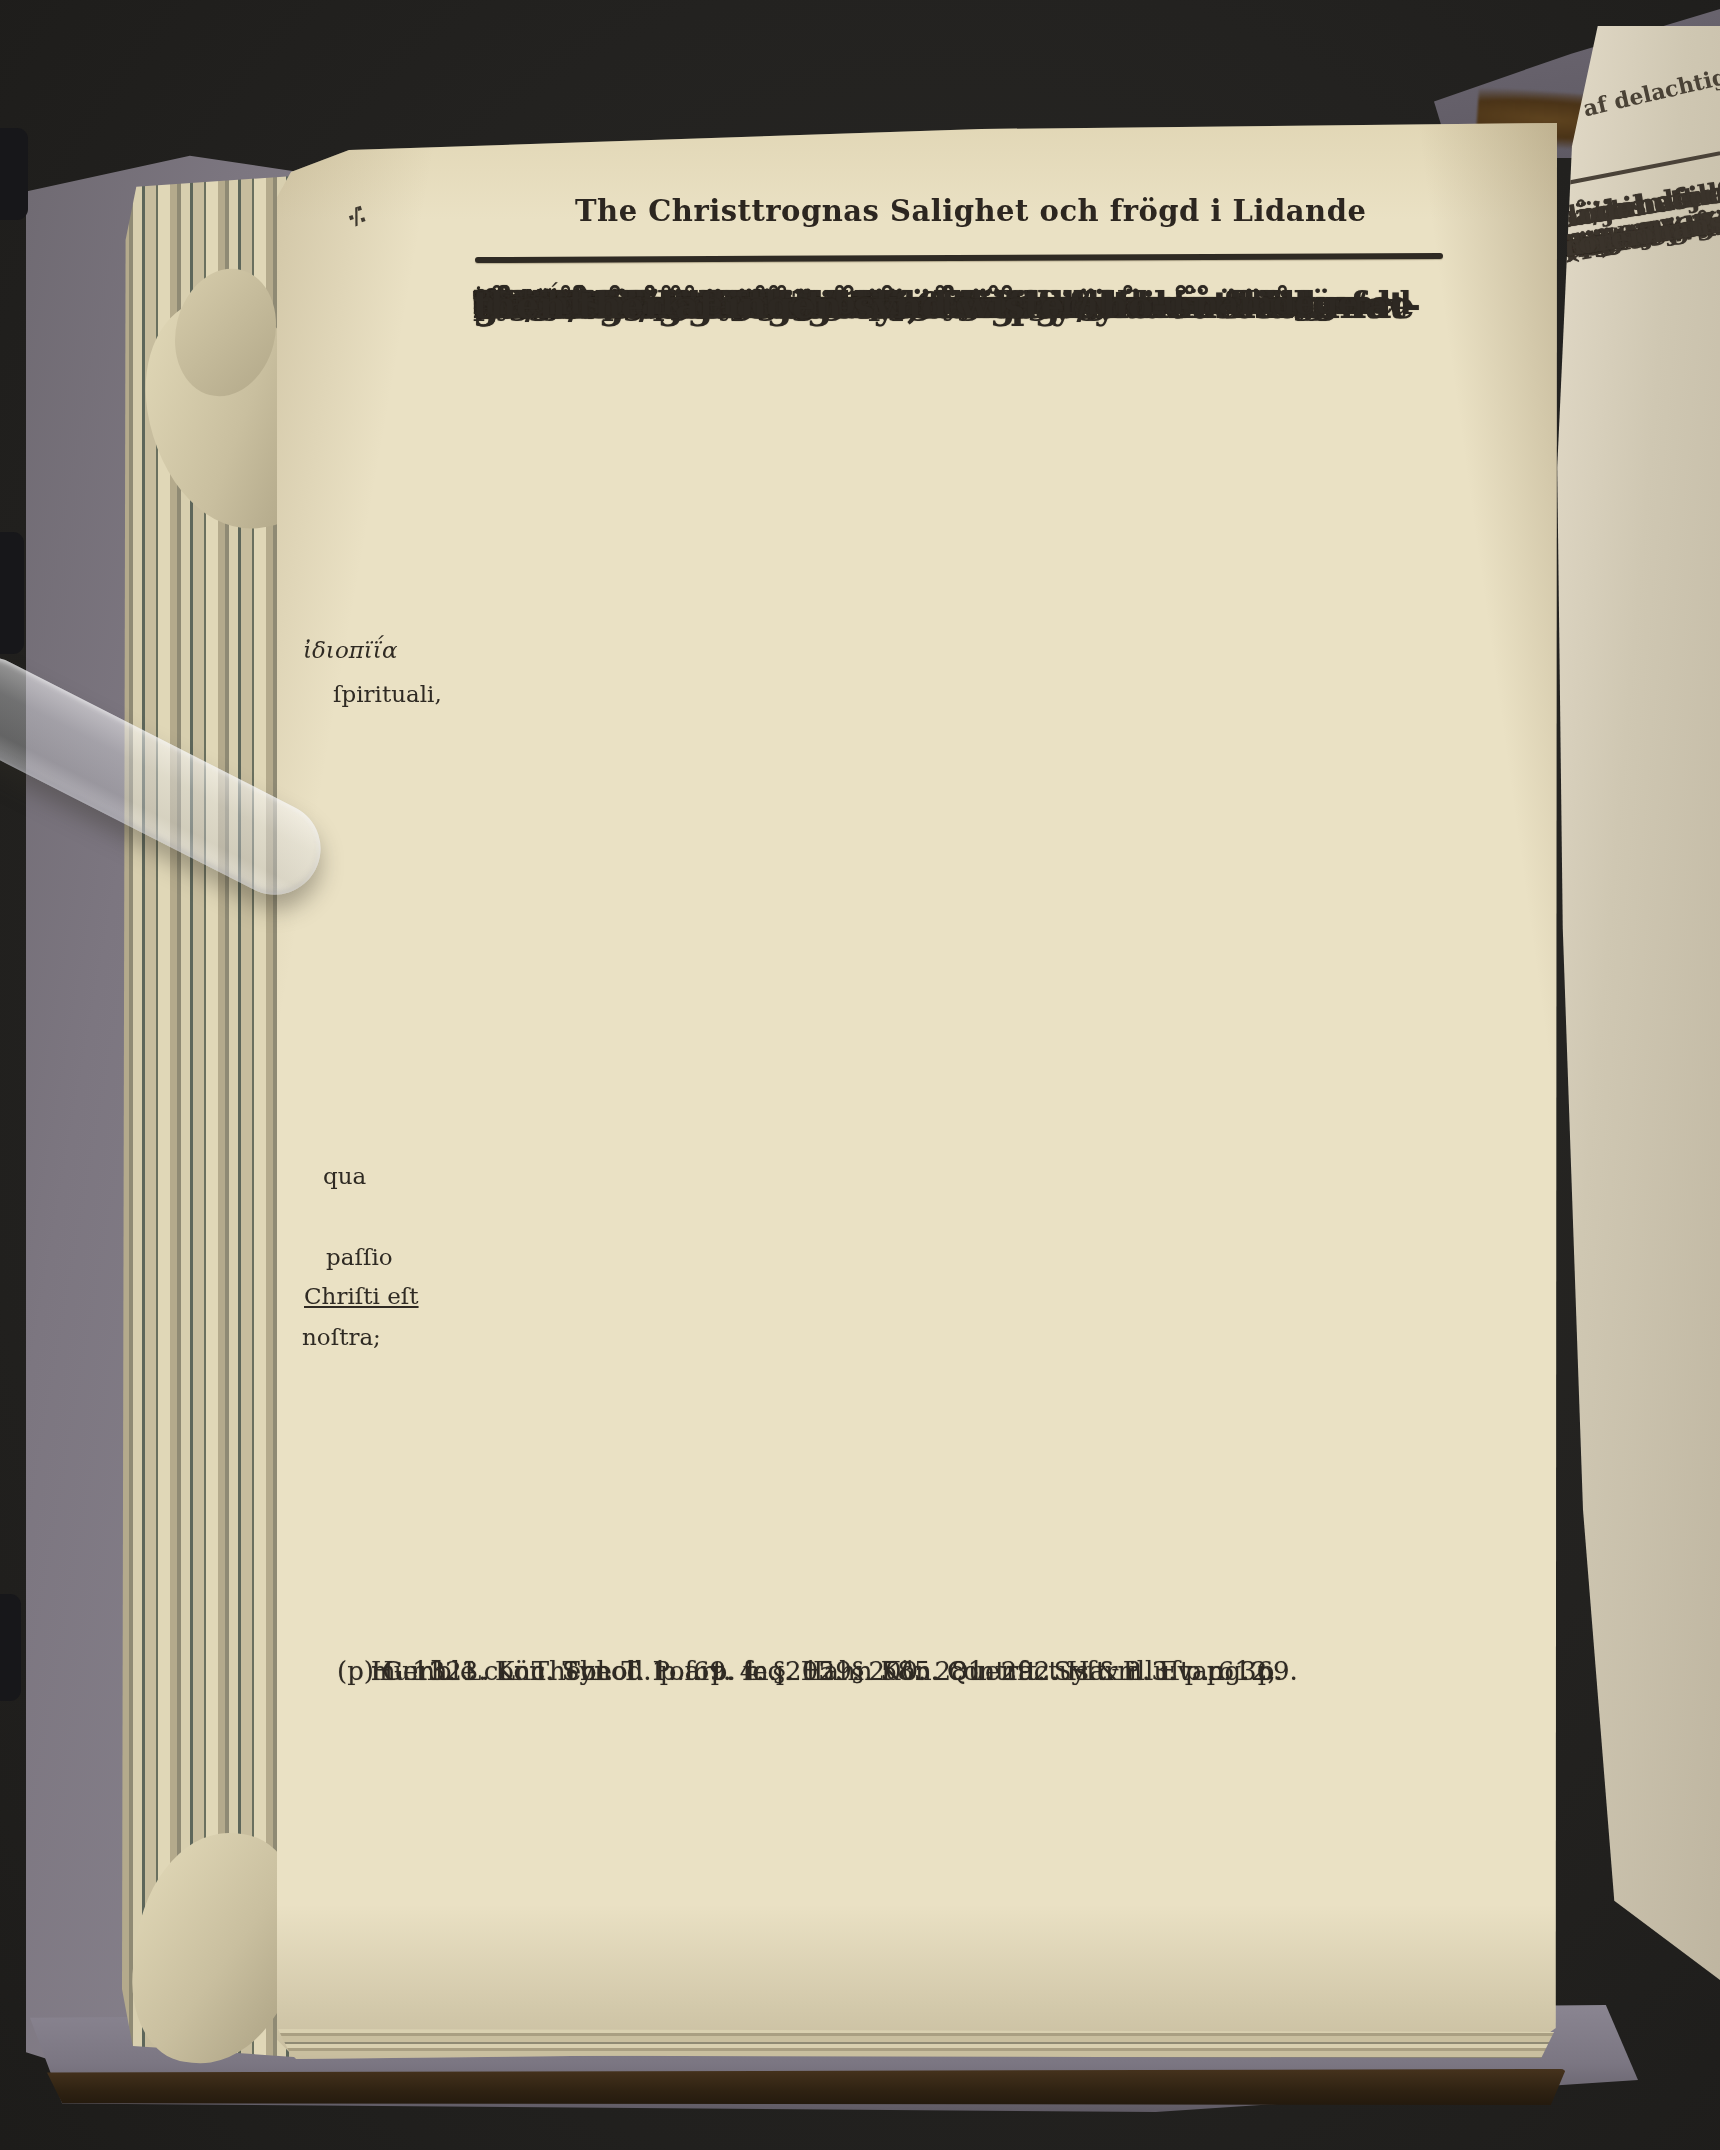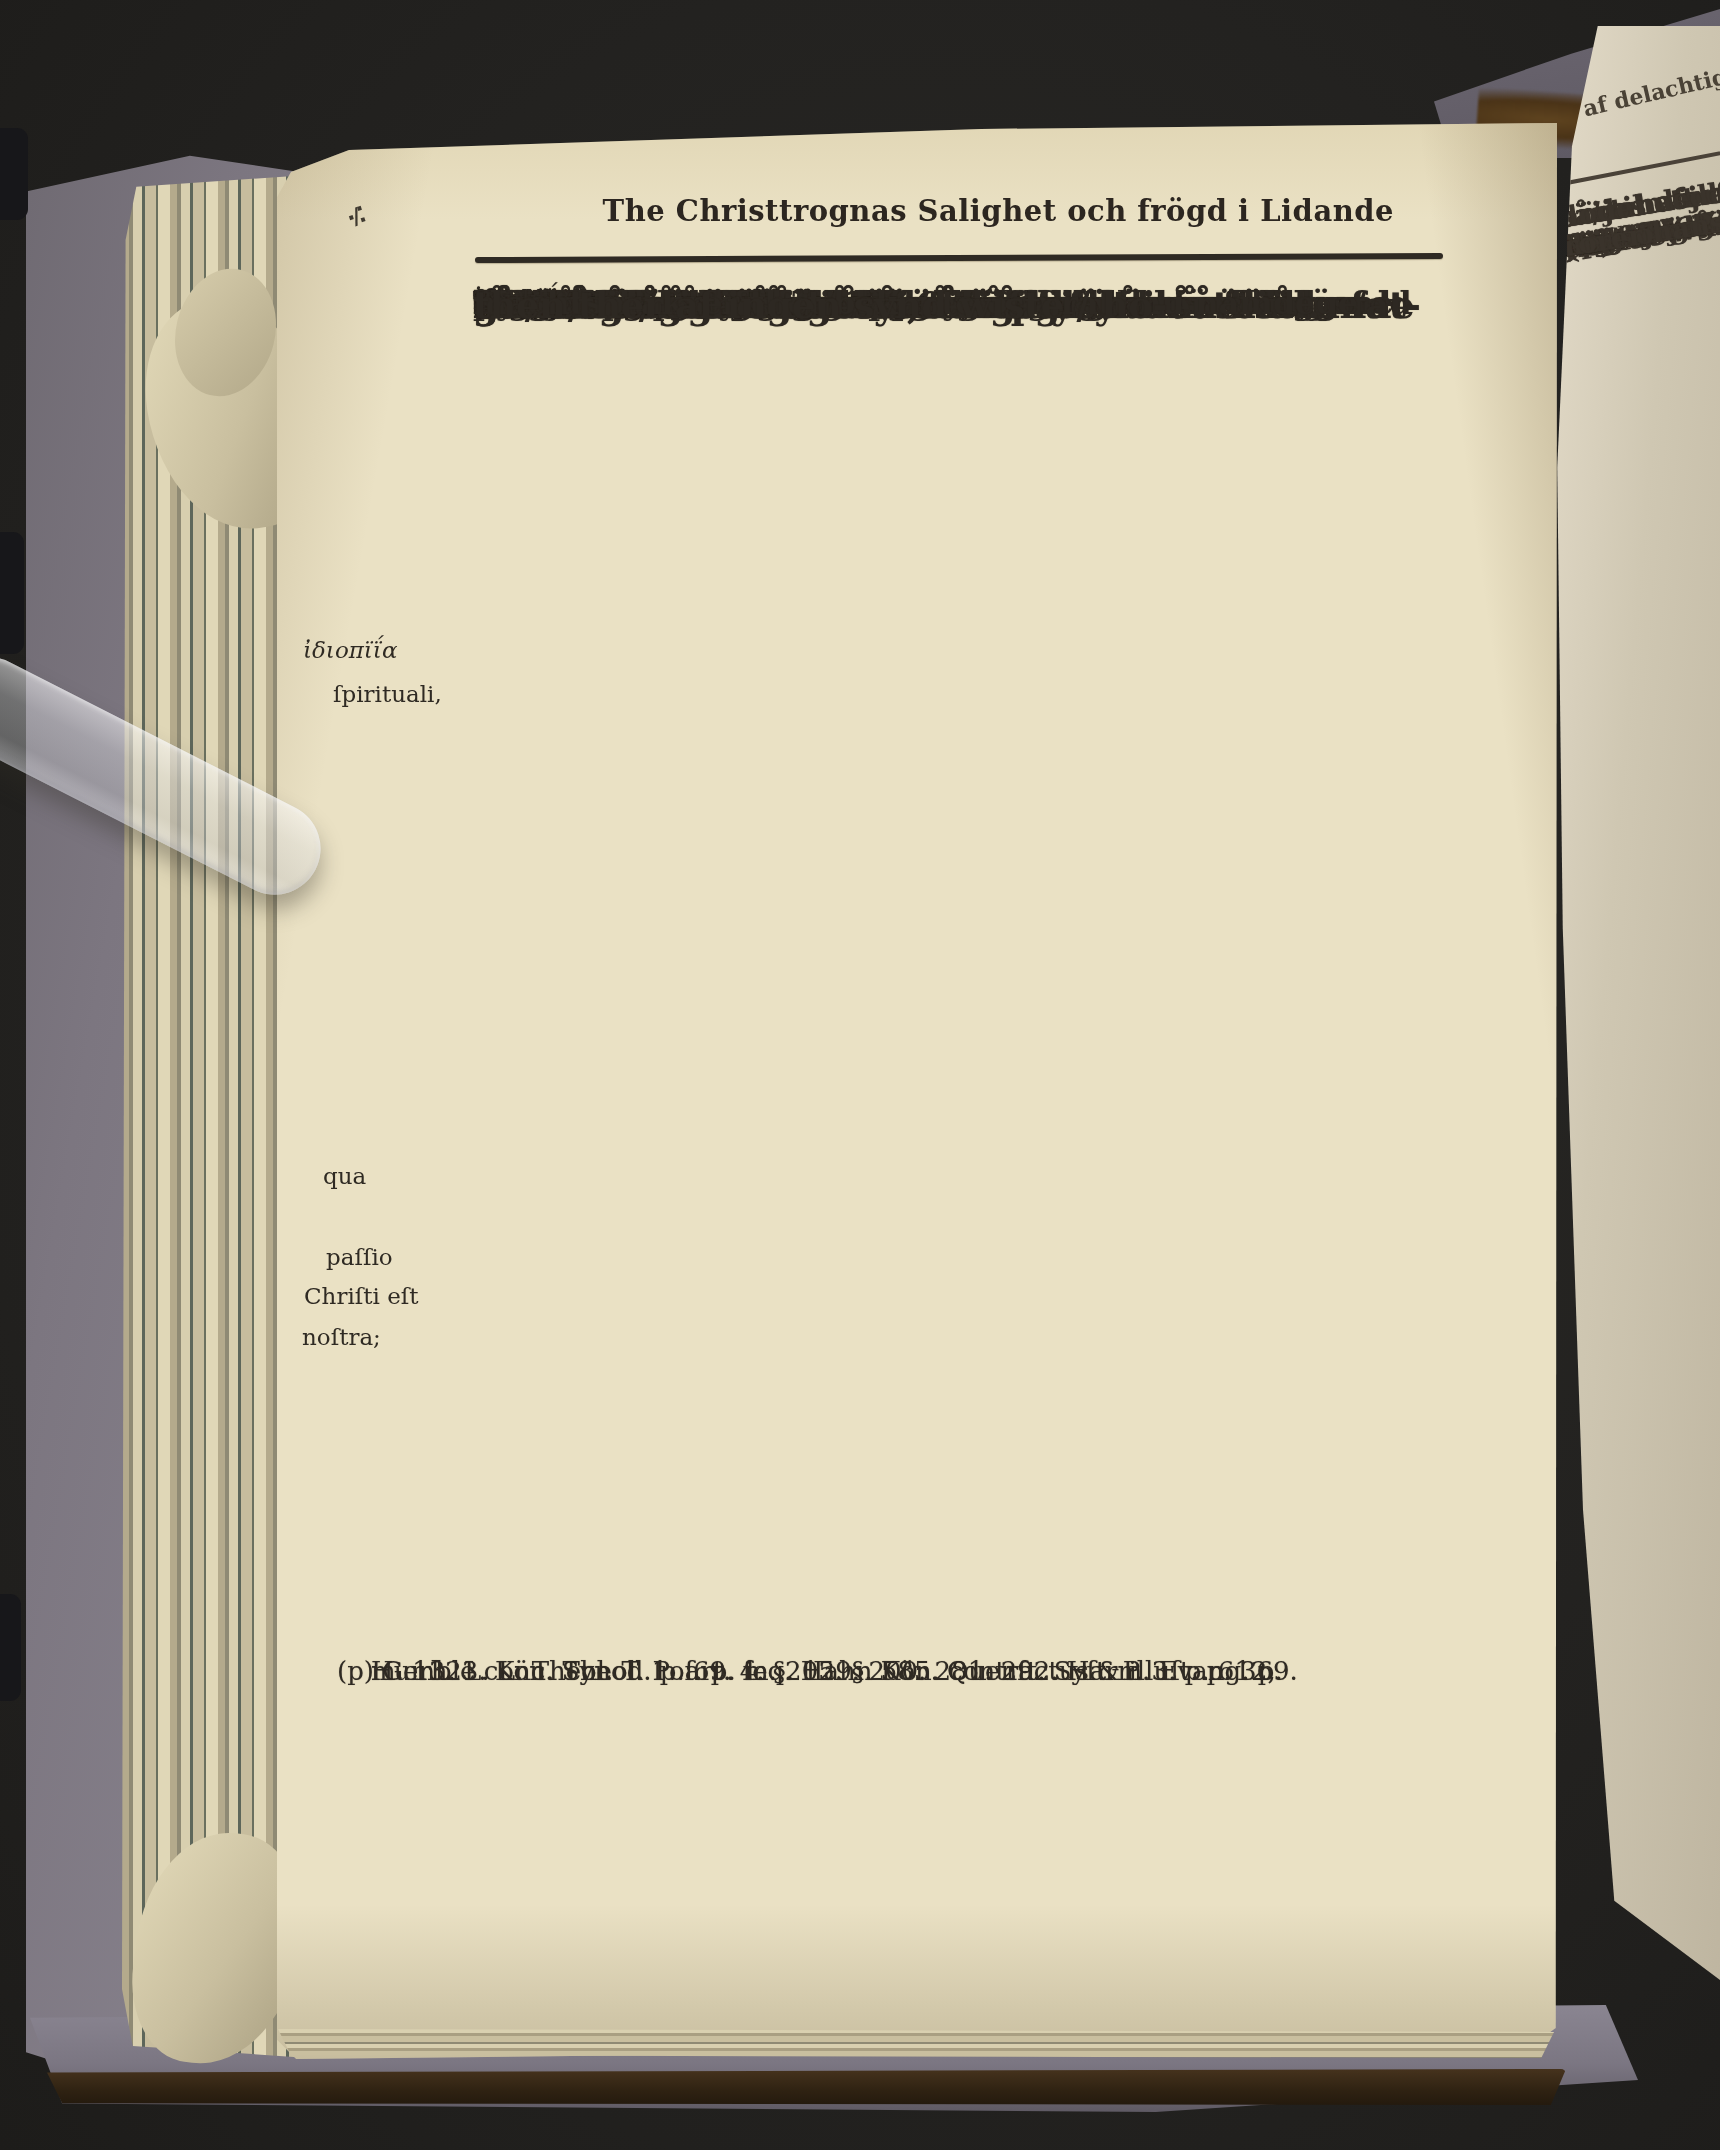--- a/index.html
+++ b/index.html
@@ -41,39 +41,39 @@
 
   
   .main-page{left:277px;top:123px;width:1280px;height:1936px;
     background:
       linear-gradient(100deg, rgba(120,100,60,.22) 0%, rgba(0,0,0,0) 10%),
       linear-gradient(262deg, rgba(110,90,55,.30) 0%, rgba(0,0,0,0) 9%),
       linear-gradient(180deg, rgba(200,185,140,.25) 0%, rgba(0,0,0,0) 5%, rgba(0,0,0,0) 92%, rgba(95,80,45,.25) 100%),
       #eae1c4;
     clip-path:polygon(0 74px,14px 49px,72px 27px,55% 6px,100% 0,99.9% 98.4%,98% 99.3%,1.5% 100%,0 99%);}
   .main-page > div{position:absolute;}
-  .mp-header{left:298px;top:74px;width:819px;text-align:right;font:700 29px/1 "DejaVu Serif",serif;letter-spacing:0.5px;white-space:nowrap;color:#2c2620;}
+  .mp-header{left:298px;top:74px;width:819px;text-align:left;font:700 29px/1 "DejaVu Serif",serif;letter-spacing:0.5px;white-space:nowrap;color:#2c2620;}
   .mp-rule{left:198px;top:132px;width:968px;height:5.5px;background:#2f2a23;border-radius:3px;transform:rotate(-0.25deg);box-shadow:0 1px 1px rgba(80,65,40,.3);}
   .ink-mark{left:74px;top:74px;width:69px;height:55px;color:#241f19;font:700 22px/1 "DejaVu Sans",sans-serif;transform:rotate(-18deg);opacity:.85;letter-spacing:-3px;}
 
   .body-text{left:196px;top:164px;width:1027px;}
   .body-text .tline{position:relative;white-space:nowrap;line-height:55px;}
   .body-text .indent{margin-left:74px;}
   .seg-fr{font:700 32px/1 "DejaVu Serif",serif;letter-spacing:-0.2px;}
   .seg-frb{font:700 37px/1 "DejaVu Serif",serif;letter-spacing:-0.5px;}
   .seg-ro{font:400 26px/1 "DejaVu Serif",serif;}
   .seg-gr{font:italic 400 24px/1 "DejaVu Serif",serif;}
   .body-text .tline, .footnote .tline{text-shadow:0 0 1px rgba(45,38,30,.35);}
 
   .margin-note{white-space:nowrap;color:#2f2a23;}
   .mn-greek{left:26px;top:516px;font:italic 400 23px/1 "DejaVu Serif",serif;}
   .mn-0{left:31px;top:560px;font:400 23px/1 "DejaVu Serif",serif;margin-left:25px;}
   .mn-1{left:46px;top:1042px;font:400 23px/1 "DejaVu Serif",serif;}
   .mn-2{left:25px;top:1123px;font:400 23px/1 "DejaVu Serif",serif;margin-left:24px;}
-  .mn-3{left:27px;top:1162px;font:400 23px/1 "DejaVu Serif",serif;}
+  .mn-3{left:27px;top:1162px;font:400 23px/1 "DejaVu Serif",serif;text-decoration:underline;}
   .mn-4{left:25px;top:1203px;font:400 23px/1 "DejaVu Serif",serif;}
 
   .catchword{left:0;top:1478px;width:1211px;text-align:right;font:700 36px/1 "DejaVu Serif",serif;letter-spacing:-0.5px;}
 
   .footnote{left:60px;top:1535px;width:1161px;}
   .footnote .tline{position:relative;white-space:nowrap;line-height:50px;font:400 24px/50px "DejaVu Serif",serif;color:#2f2a23;}
   .footnote .tline + .tline{margin-left:34px;}
 
   .page-bottom-edges{left:278px;top:2029px;width:1276px;height:29px;background:repeating-linear-gradient(180deg,#d9d0b0 0 4.5px,#a99f82 4.5px 7.4px,#c9bf9f 7.4px 13px,#8f8a74 13px 15px);clip-path:polygon(0 0,100% 10%,99% 100%,1% 90%);}
 

